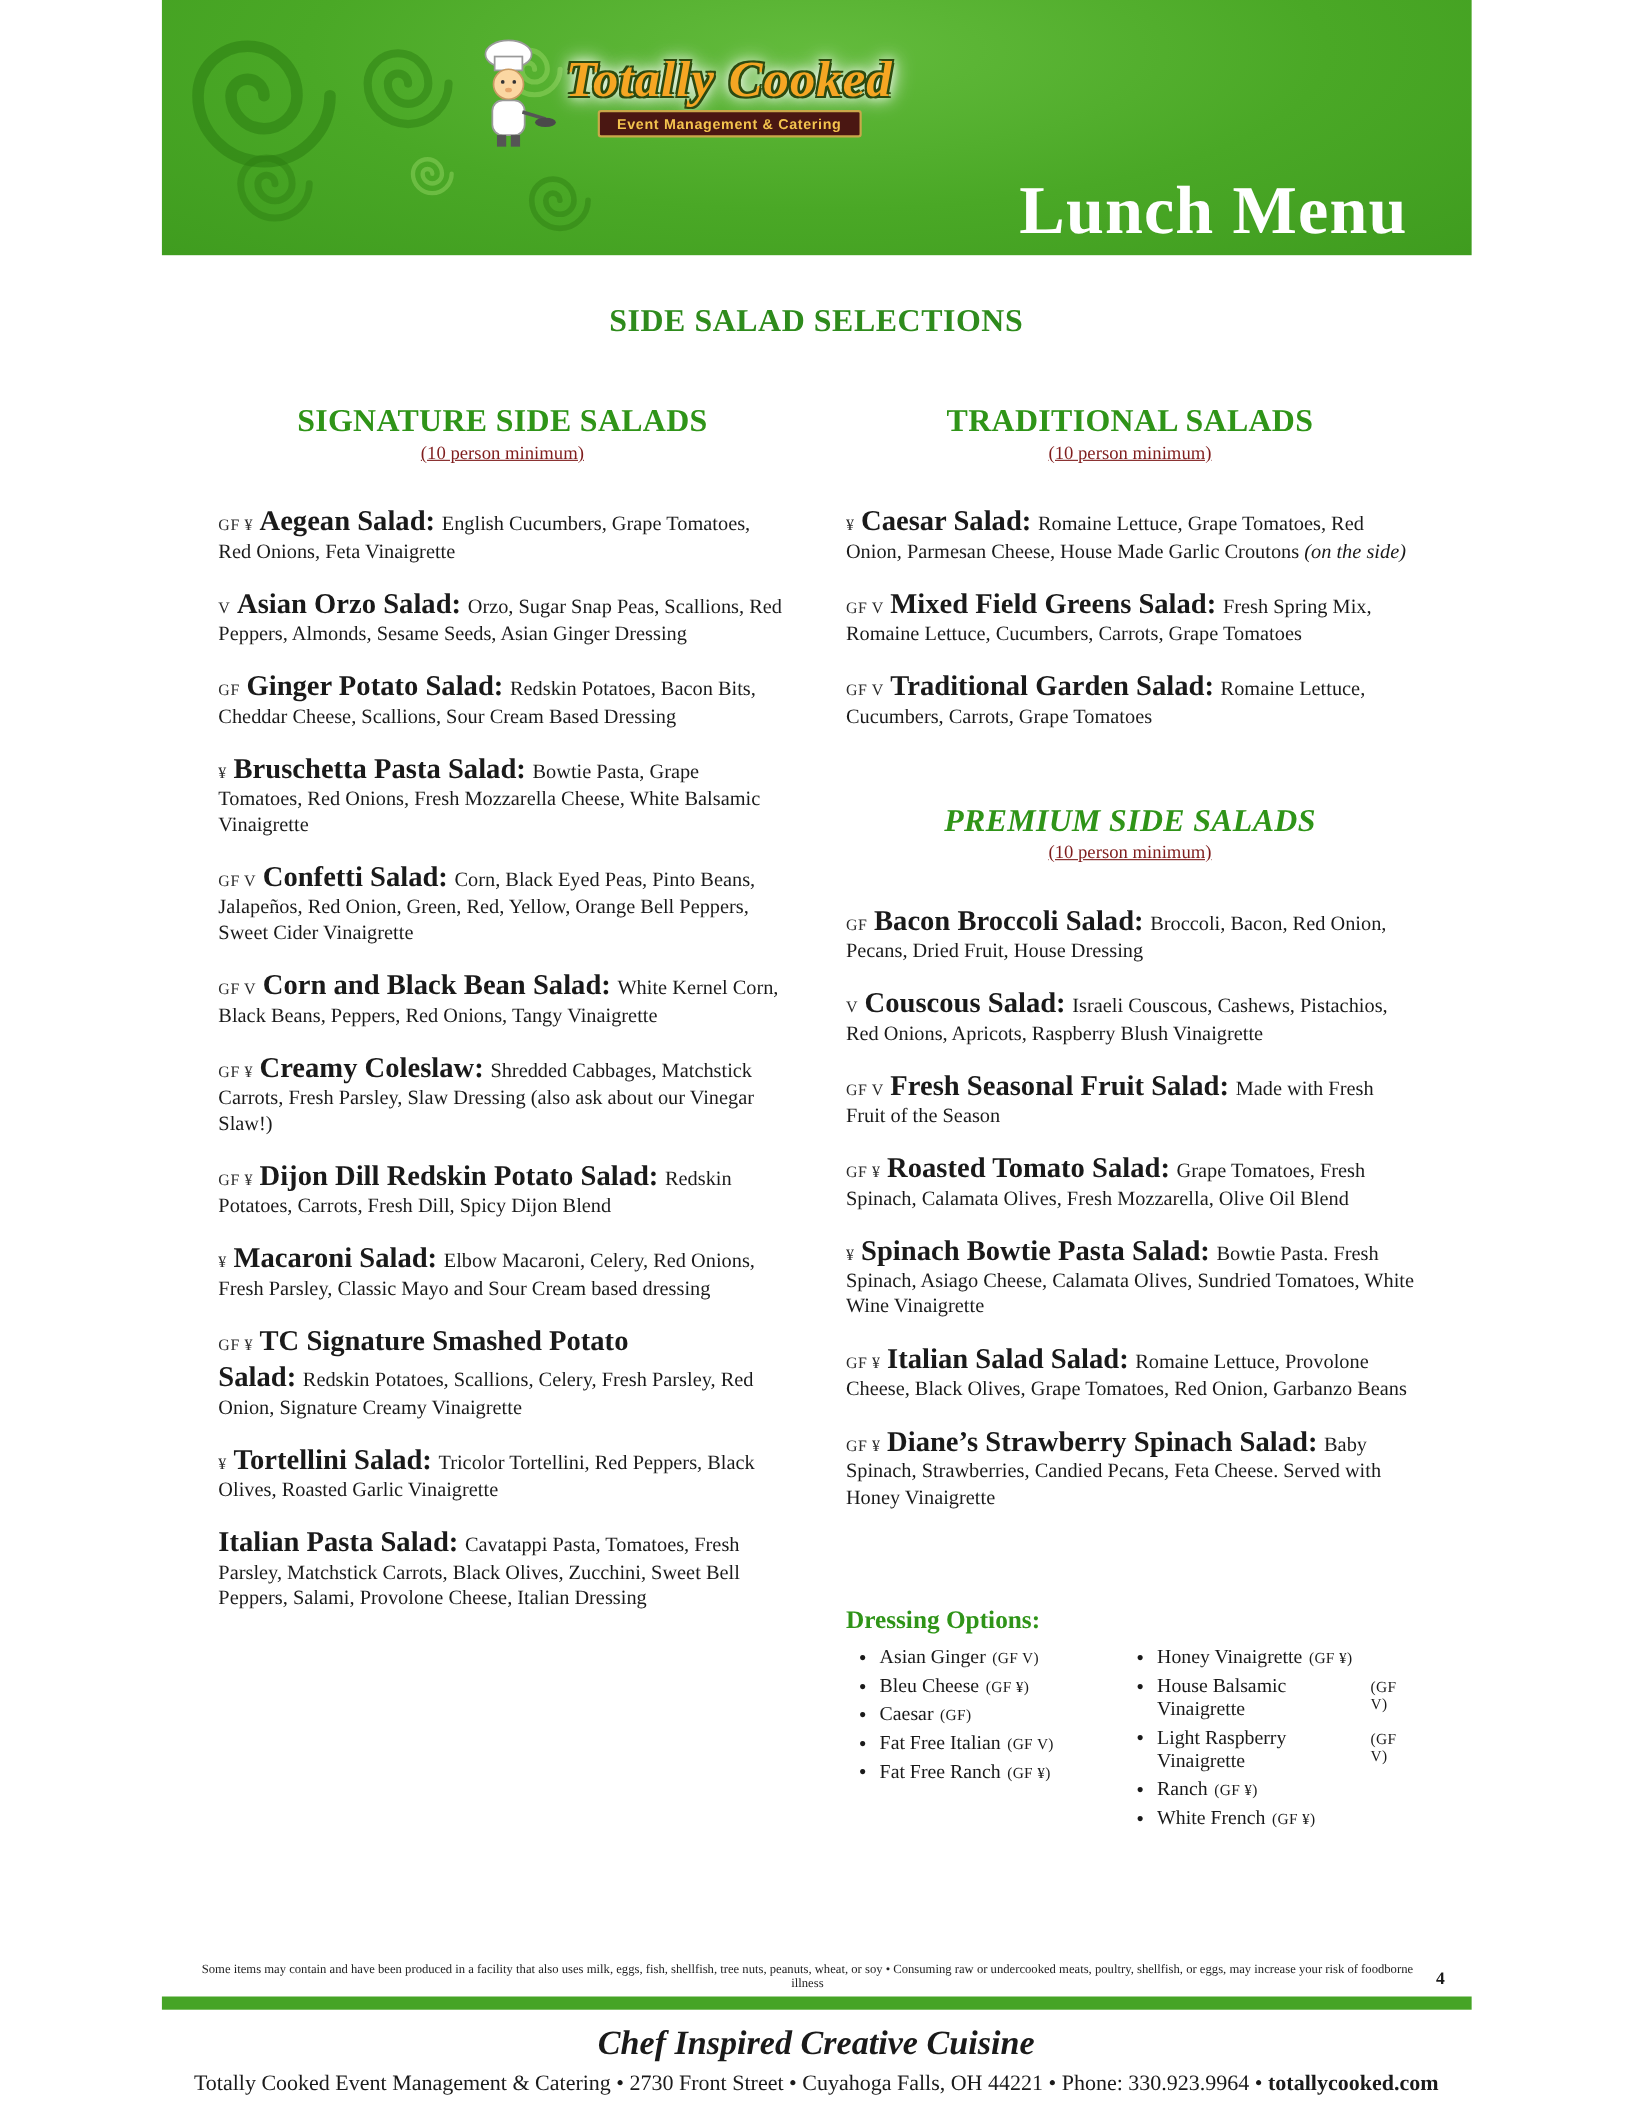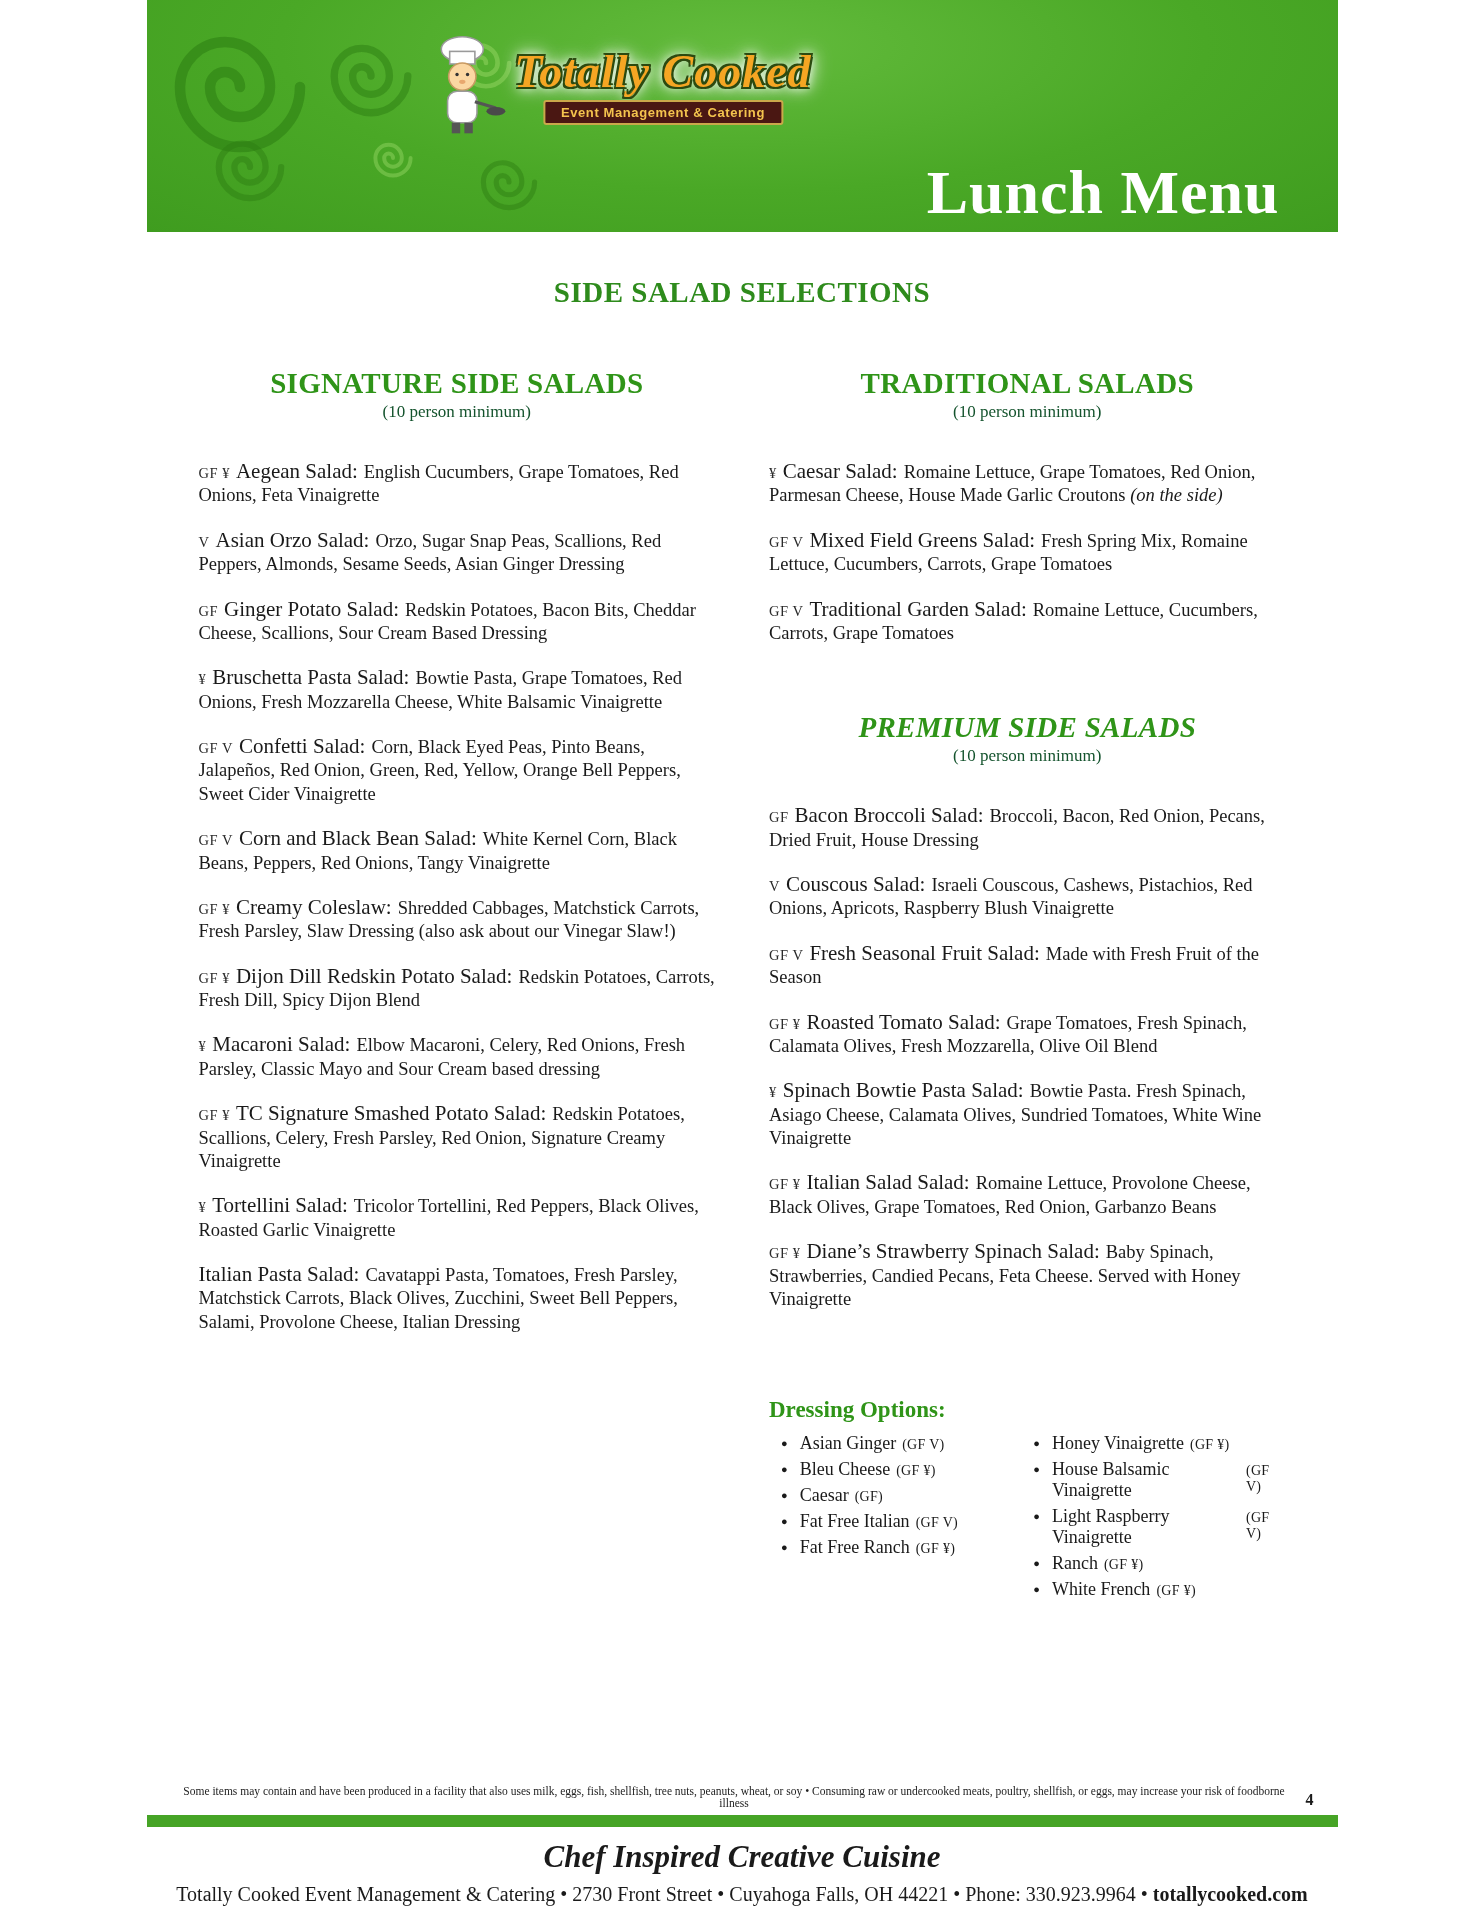--- a/index.html
+++ b/index.html
@@ -16,26 +16,26 @@
   .brand { font-family:"Liberation Serif", serif; font-weight:bold; font-style:italic; font-size:46px; color:#f5a623; letter-spacing:1px;
            text-shadow:-2px -2px 0 #2c4a10, 2px -2px 0 #2c4a10, -2px 2px 0 #2c4a10, 2px 2px 0 #2c4a10, 0 0 10px #ffffff, 0 0 16px #ffffff, 0 0 22px #ffffff; }
   .tagline { display:inline-block; margin-top:2px; background:#4a1712; color:#f4c44e; font-family:"Liberation Sans", sans-serif; font-weight:bold; font-size:13px; letter-spacing:.6px; padding:3px 16px; border:2px solid #caa84a; border-radius:3px; }
   .lunch-title { position:absolute; right:58px; bottom:4px; color:#ffffff; font-weight:bold; font-size:62px; letter-spacing:1px; font-family:"Liberation Serif", serif; }
 
   
   main { padding:0 52px; flex:none; }
   .main-title { text-align:center; margin-top:44px; font-size:29px; font-weight:bold; color:#2e8b1c; letter-spacing:.5px; }
   .columns { display:grid; grid-template-columns:1fr 1fr; column-gap:54px; margin-top:58px; }
   h2.section-title { text-align:center; font-size:29px; font-weight:bold; color:#2f9418; letter-spacing:.3px; }
-  .min { text-align:center; font-size:17px; margin-top:2px; color:#14532d; }
+  .min { text-align:center; font-size:17px; margin-top:2px; color:#7f1d1d;text-decoration:underline; }
   .items { margin-top:36px; }
   .menu-item { margin-bottom:19px; font-size:18.5px; line-height:1.26; }
   .tags { font-size:14.5px; color:#2b2b2b; margin-right:6px; letter-spacing:.5px; }
   .tags:empty { display:none; margin:0; }
-  .item-name { font-weight:normal; font-size:21px; margin-right:6px;text-align:center; }
+  .item-name { font-weight:bold; font-size:26px; margin-right:6px;text-align:center; }
   .item-desc { font-size:18.5px; }
   .item-italic { font-style:italic; font-size:18.5px; }
   .item-italic:empty { display:none; }
   h2.premium-title { margin-top:66px;font-style:italic; }
   .dressings { margin-top:86px; }
   .dressings h3 { color:#2f9418; font-size:23px; font-weight:bold; }
   .d-cols { display:grid; grid-template-columns:1fr 1fr; margin-top:10px; padding-left:12px; }
   .dressing-item { display:flex; align-items:baseline; margin-bottom:5px; font-size:18px; }
   .bullet { font-size:11px; margin-right:12px; position:relative; top:-2px; }
   .dressing-name { margin-right:6px; }

